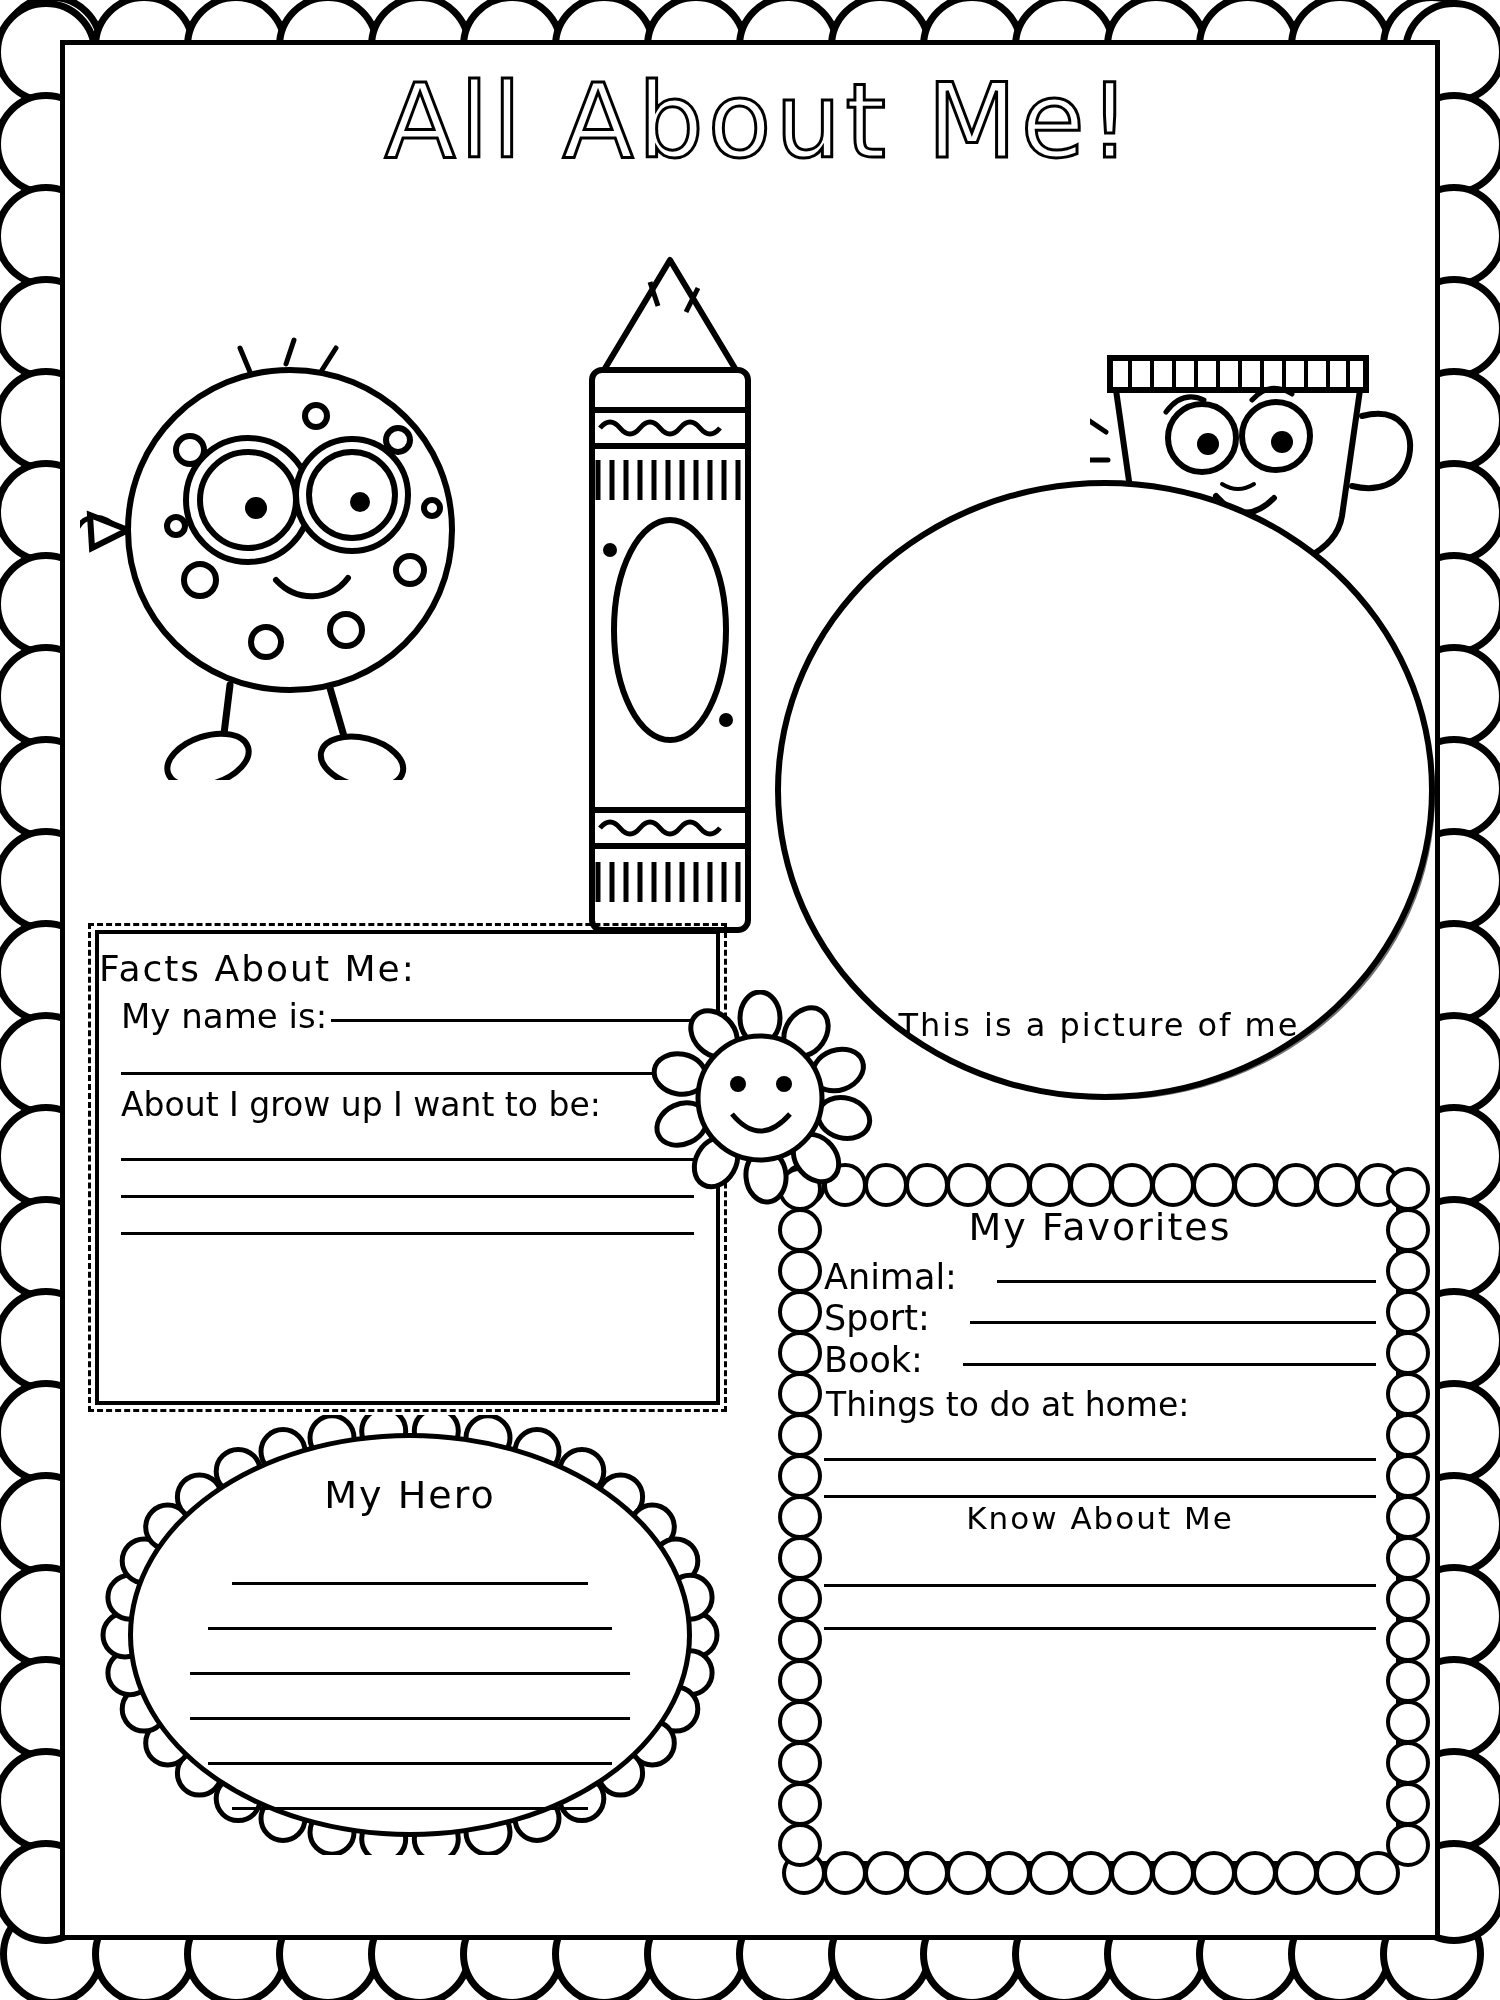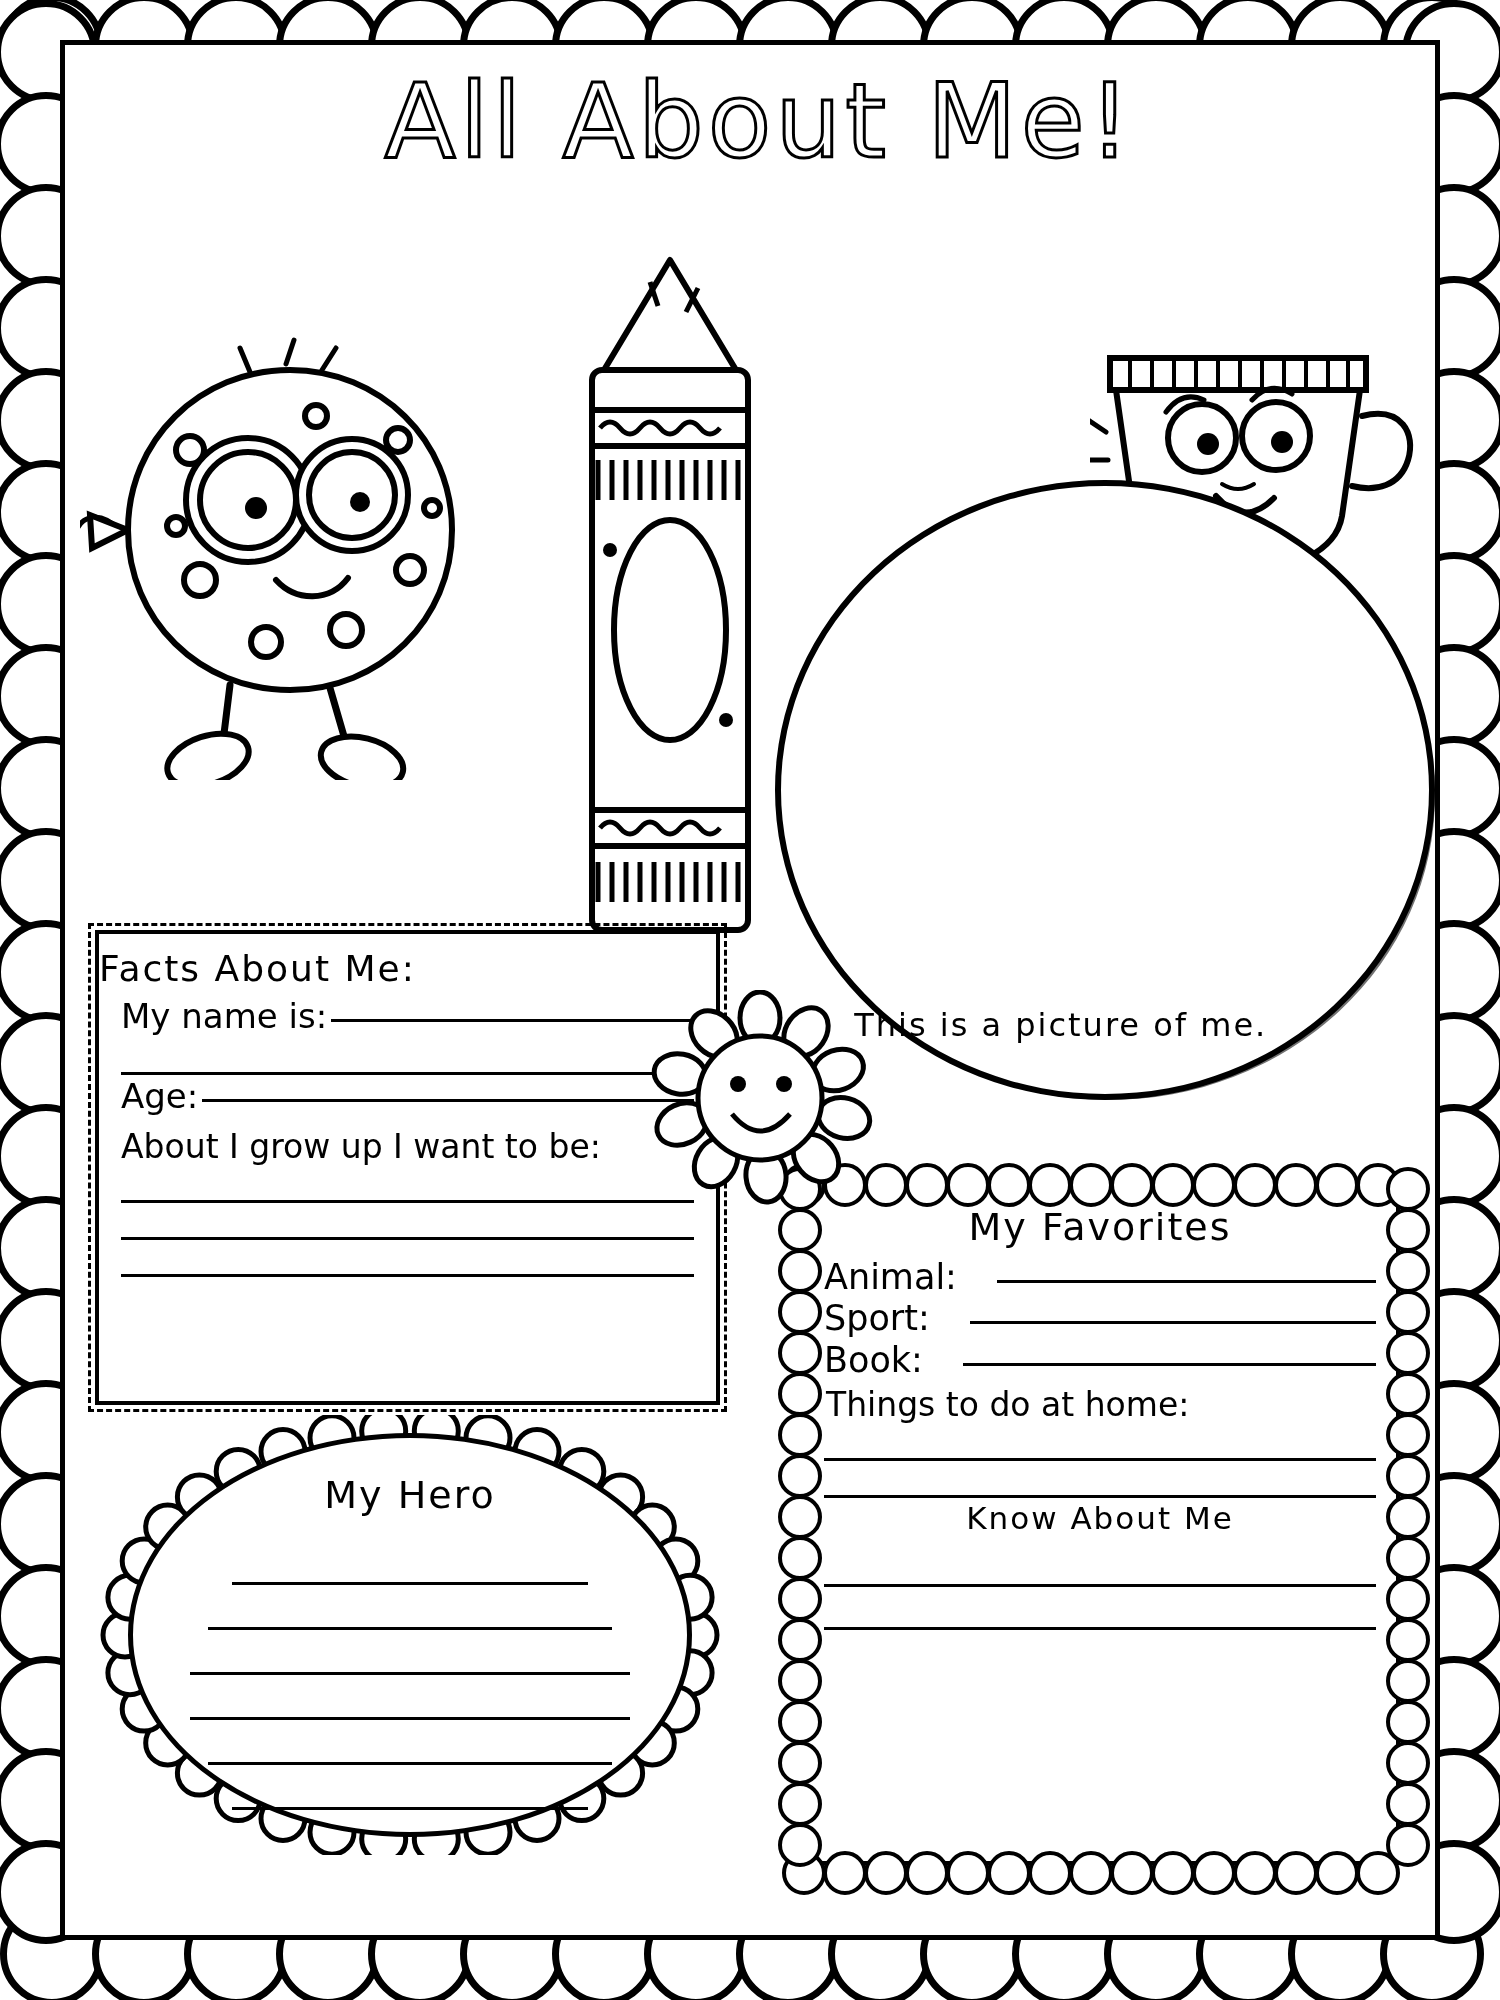--- a/index.html
+++ b/index.html
@@ -141,20 +141,21 @@
     left: 8px; top: 12px;
     border-color: #000;
     opacity: .55;
     z-index: -1;
   }
   .pic-caption {
     position: absolute;
     left: 12%;
     right: 12%;
     bottom: 52px;
+    text-align: center;
     font-size: 32px;
     letter-spacing: 2px;
     line-height: 1.4;
   }
 
   
   .fav-box {
     position: absolute;
     left: 800px;
     top: 1185px;
@@ -408,24 +409,20 @@
 
   <div class="facts-box">
     <div class="box-heading">Facts About Me:</div>
 
     <div class="field-row">
       <span class="field-label">My name is:</span>
       <span class="rule"></span>
     </div>
     <div class="blank-line"></div>
 
-    <div class="field-row">
-      <span class="field-label">Age:</span>
-      <span class="rule"></span>
-    </div>
 
     <div class="wide-label">About I grow up I want to be:</div>
     <div class="blank-line"></div>
     <div class="blank-line"></div>
     <div class="blank-line"></div>
   </div>
 
   <div class="fav-box">
     <div class="fav-heading">My Favorites</div>
 

